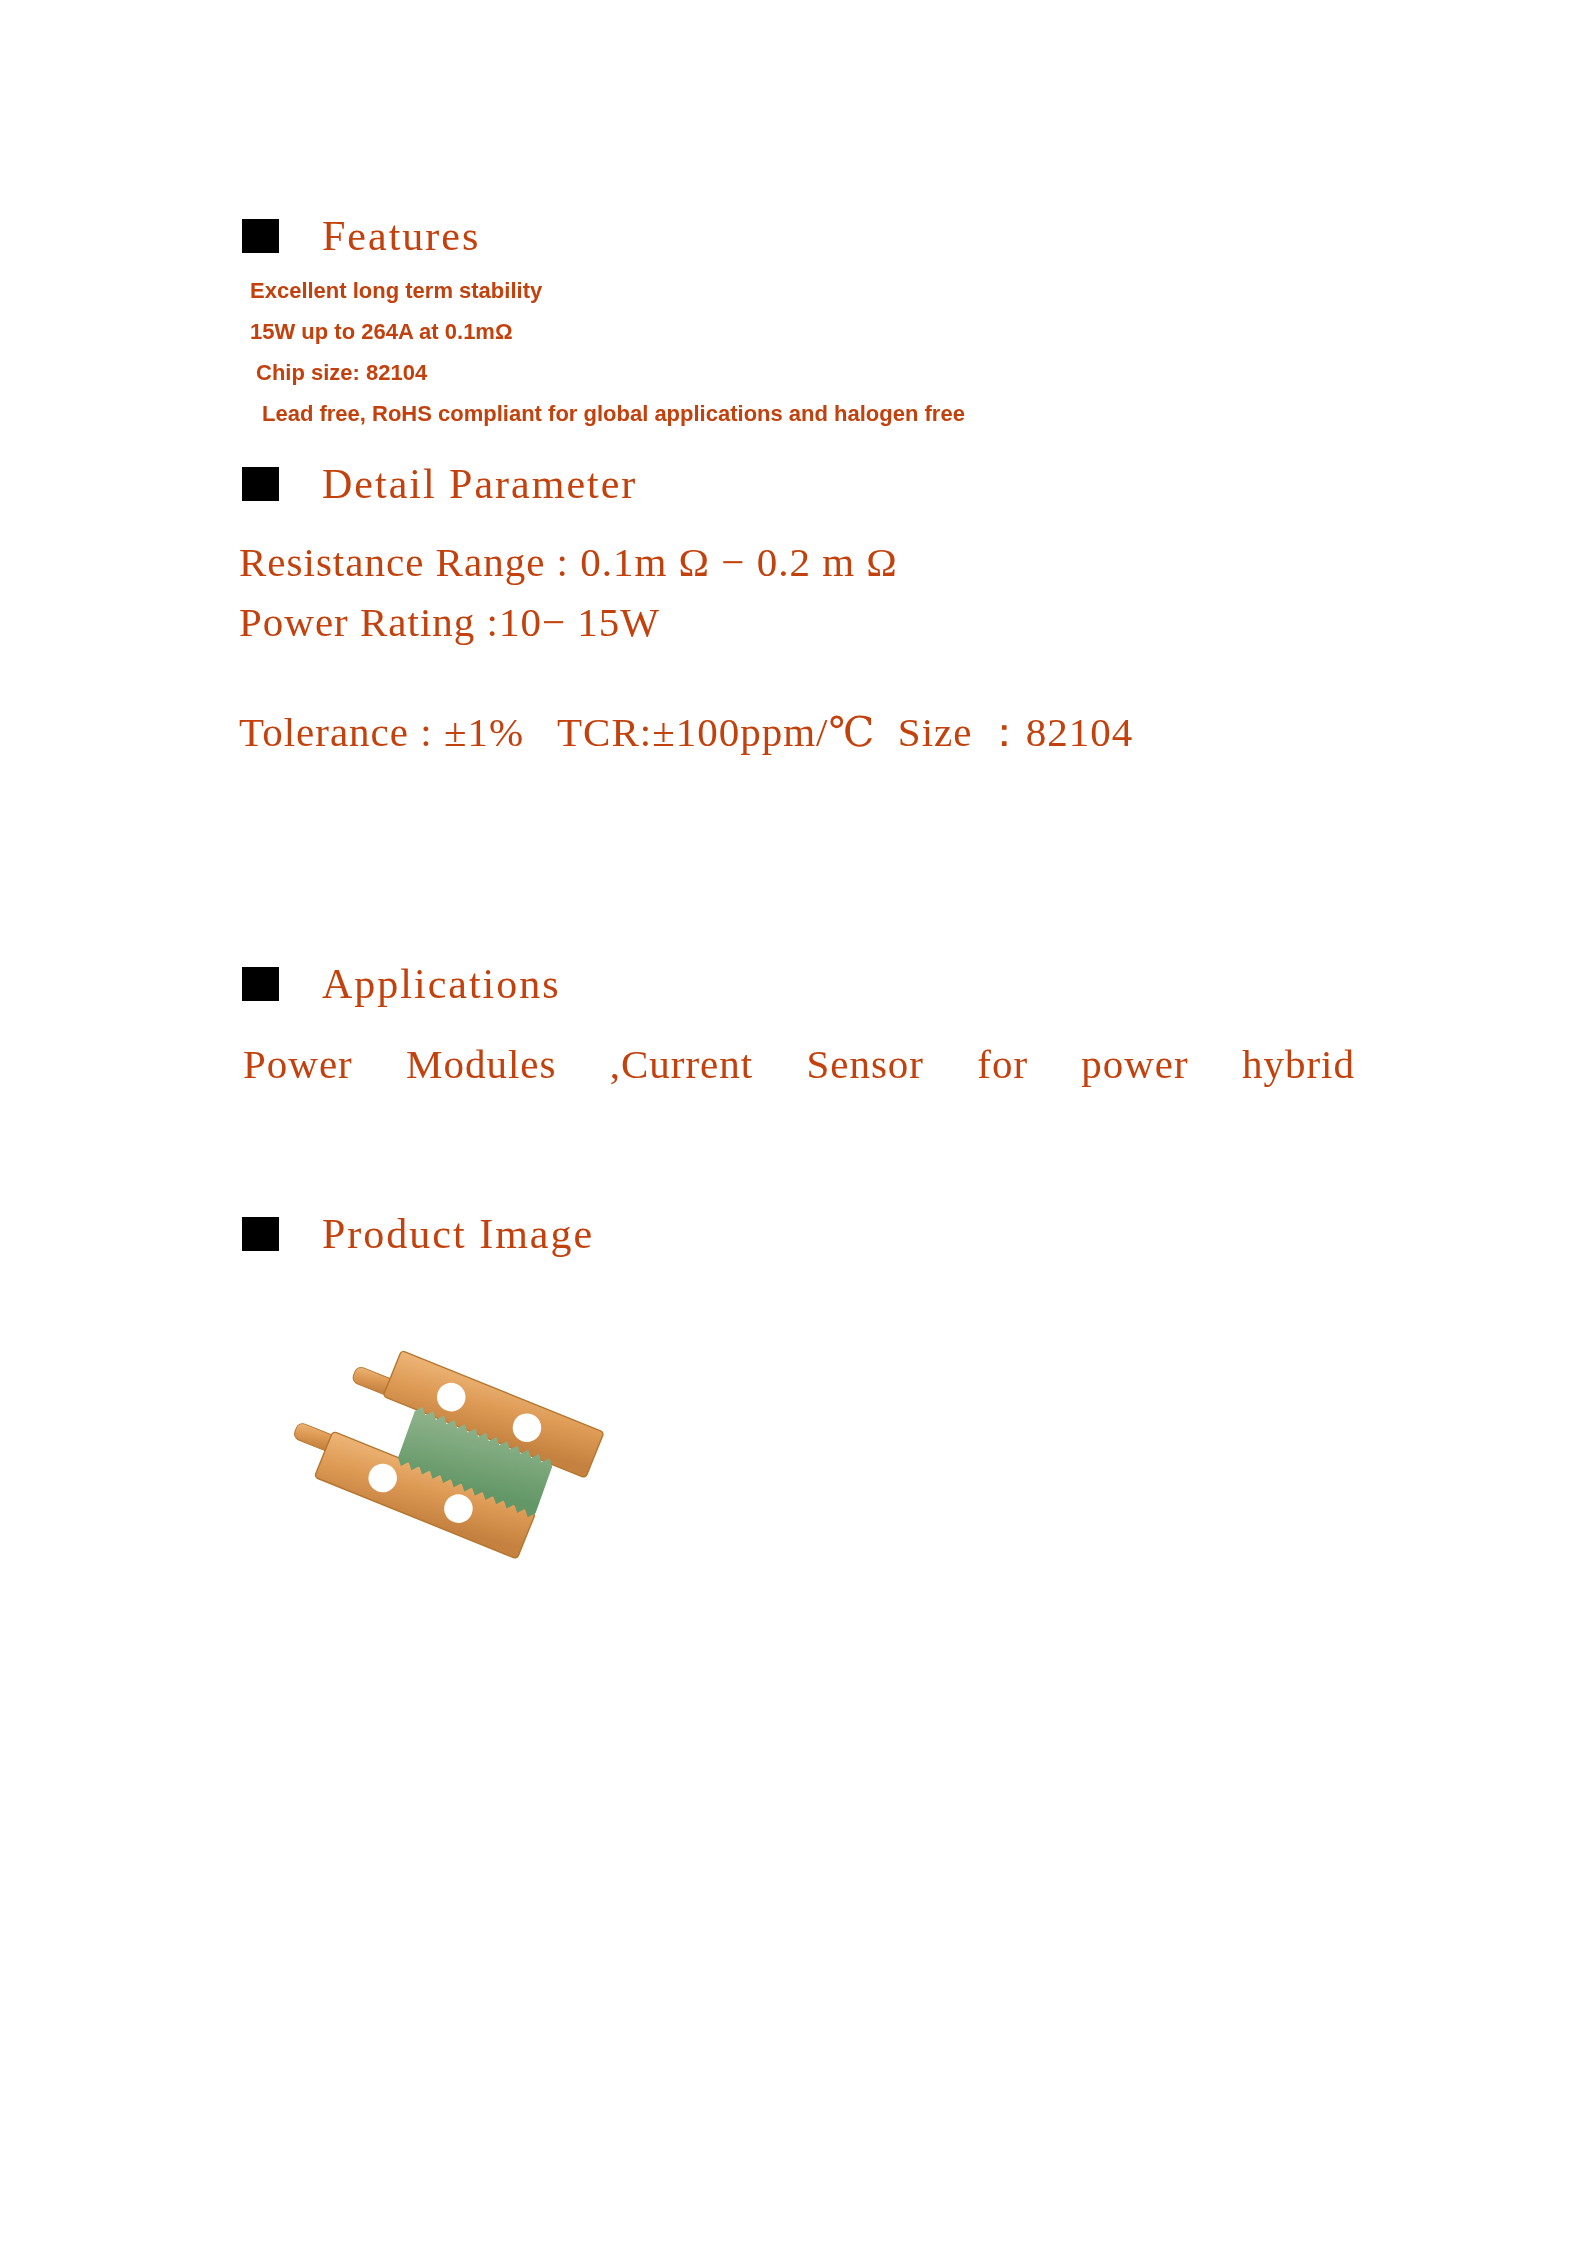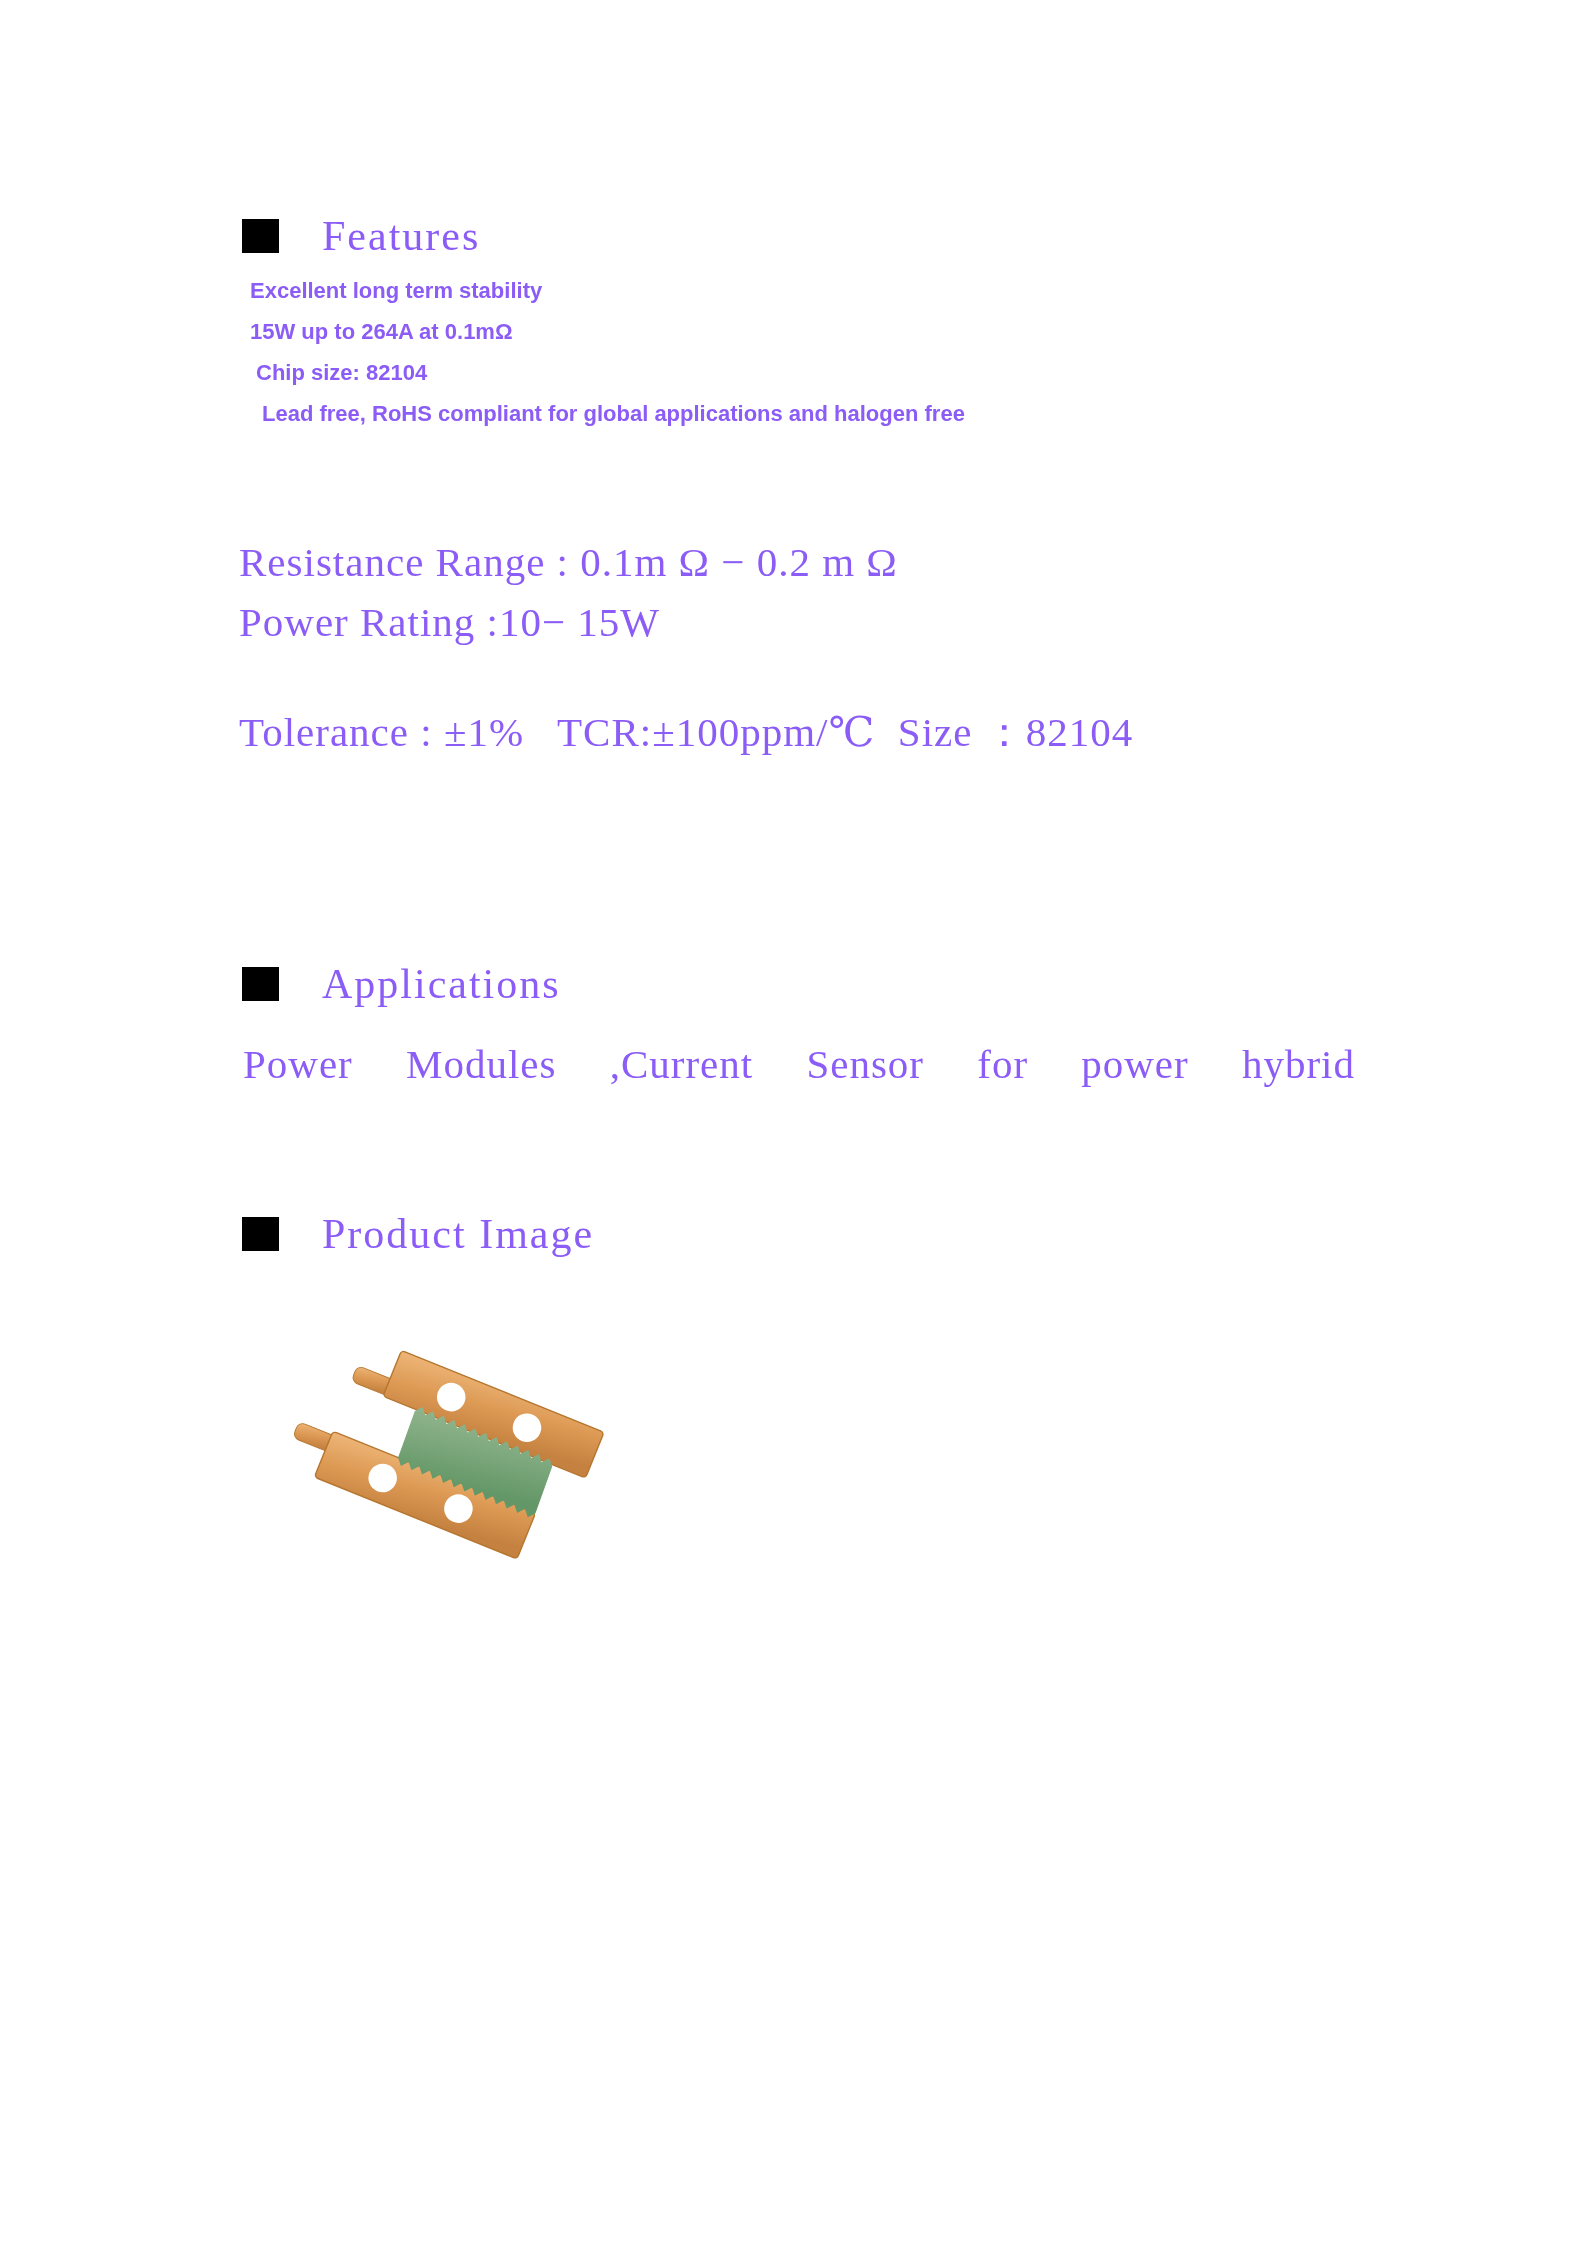--- a/index.html
+++ b/index.html
@@ -3,21 +3,21 @@
 <meta charset="utf-8">
 <style>
   html,body{margin:0;padding:0;background:#888;}
   .page{
     position:relative;
     width:1587px;height:2245px;
     background:#ffffff;
     margin:0 auto;
     overflow:hidden;
     font-family:"Liberation Serif","DejaVu Serif",serif;
-    color:#8b5cf6;
+    color:#c2410c;
   }
   .heading{
     position:absolute;left:242px;
     display:flex;align-items:center;
     font-size:42px;letter-spacing:2px;white-space:pre;
   }
   .sq{
     width:37px;height:34px;background:#000;
     margin-right:43px;flex:none;
   }
@@ -49,20 +49,24 @@
   <div class="heading" style="top:212px;">
     <span class="sq"></span>
     <span>Features</span>
   </div>
 
   <div class="feat" style="top:278px;left:250px;">Excellent long term stability</div>
   <div class="feat" style="top:319px;left:250px;">15W up to 264A at 0.1mΩ</div>
   <div class="feat" style="top:360px;left:256px;">Chip size: 82104</div>
   <div class="feat" style="top:401px;left:262px;">Lead free, RoHS compliant for global applications and halogen free</div>
 
+  <div class="heading" style="top:460px;">
+    <span class="sq"></span>
+    <span>Detail Parameter</span>
+  </div>
 
   <div class="param" style="top:540px;">Resistance Range : 0.1m Ω − 0.2 m Ω</div>
   <div class="param" style="top:600px;">Power Rating :10− 15W</div>
   <div class="param" style="top:710px;">Tolerance : ±1%   TCR:±100ppm/℃  Size ：82104</div>
 
   <div class="heading" style="top:960px;text-align:center;">
     <span class="sq"></span>
     <span>Applications</span>
   </div>
 

